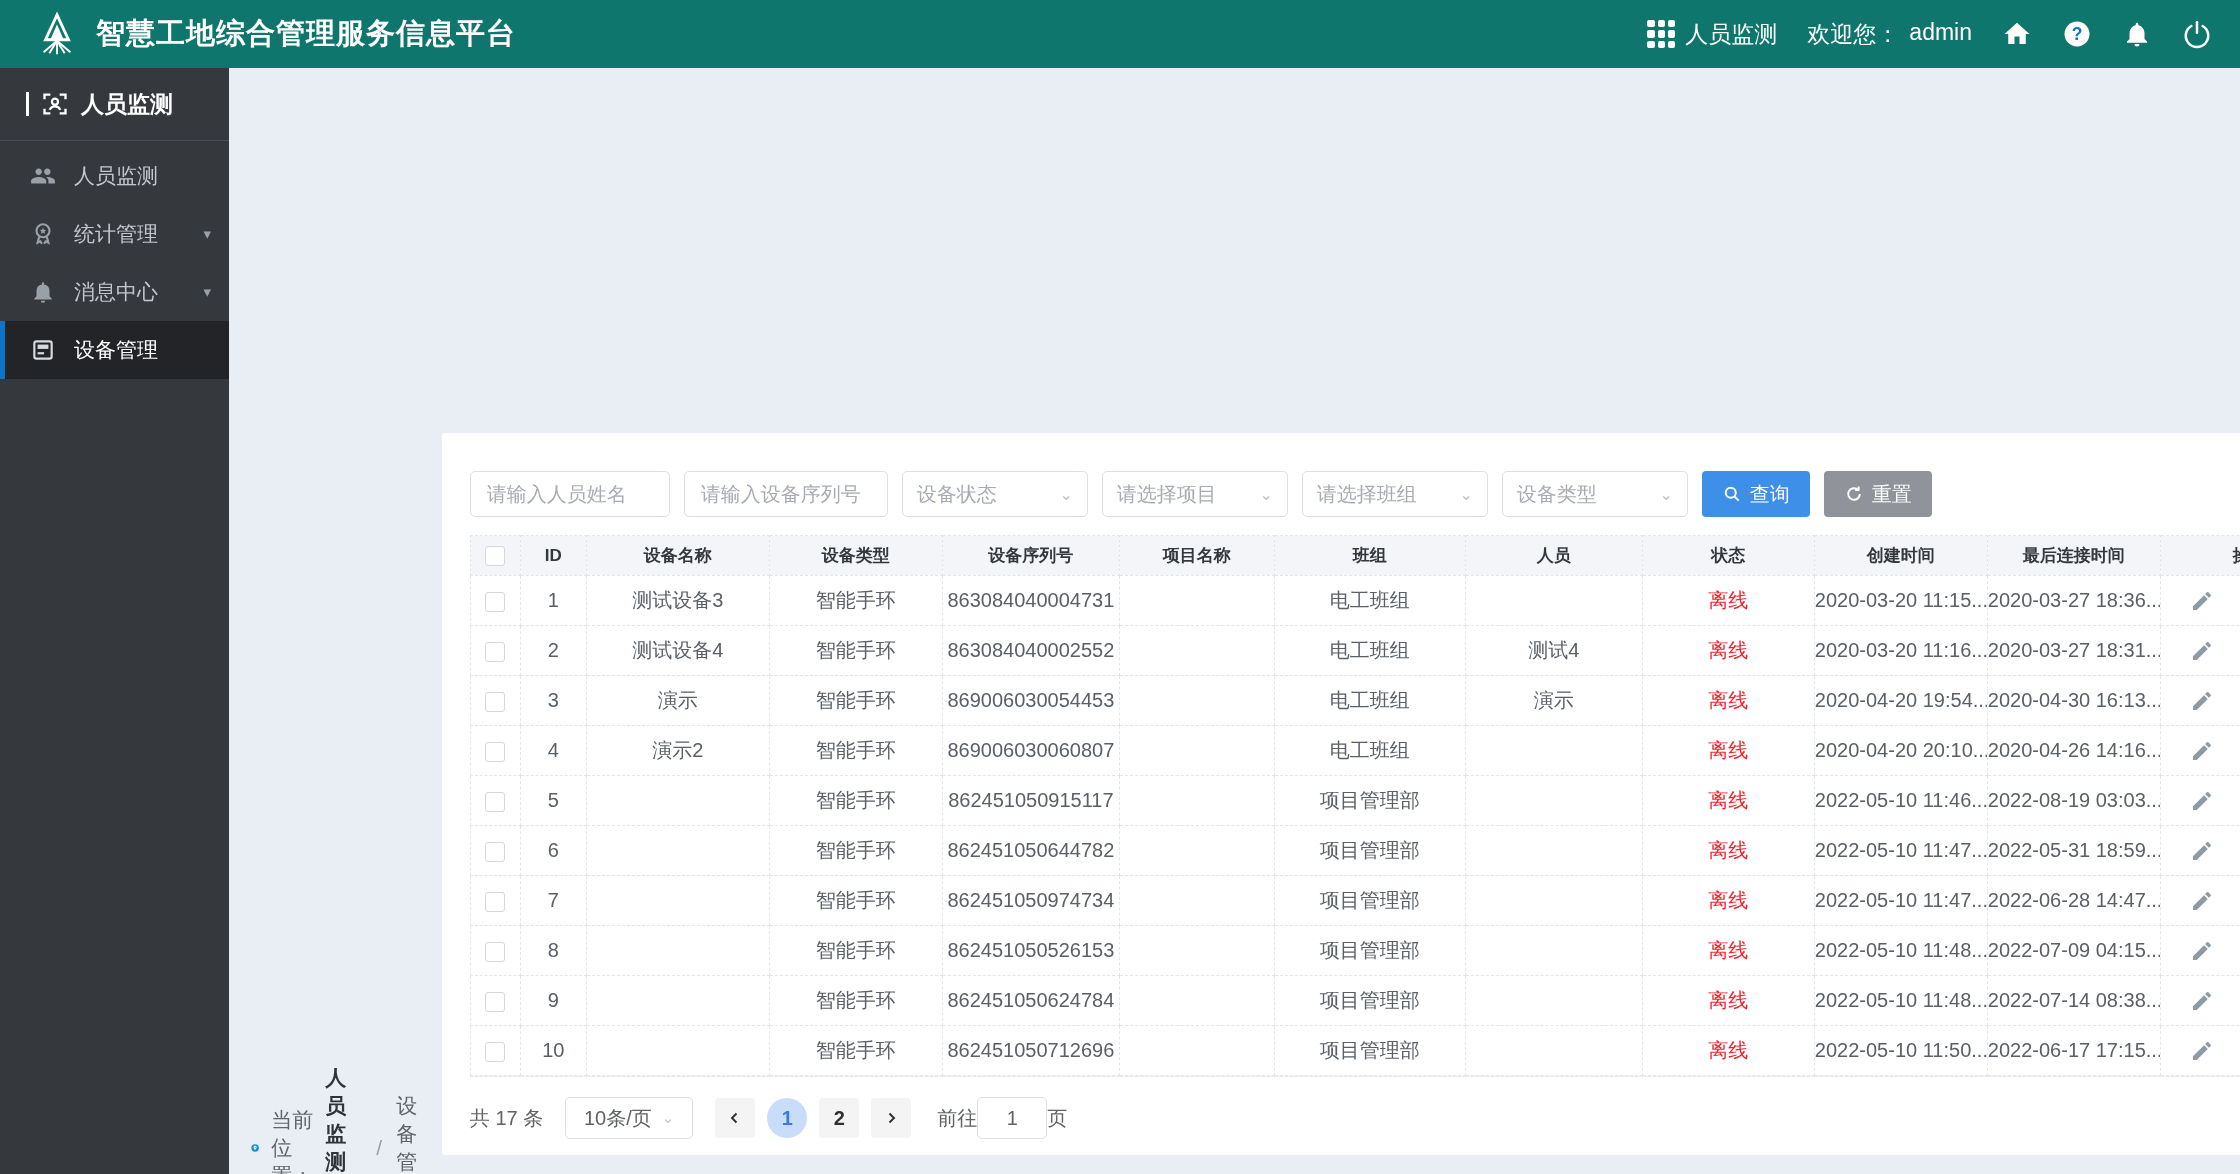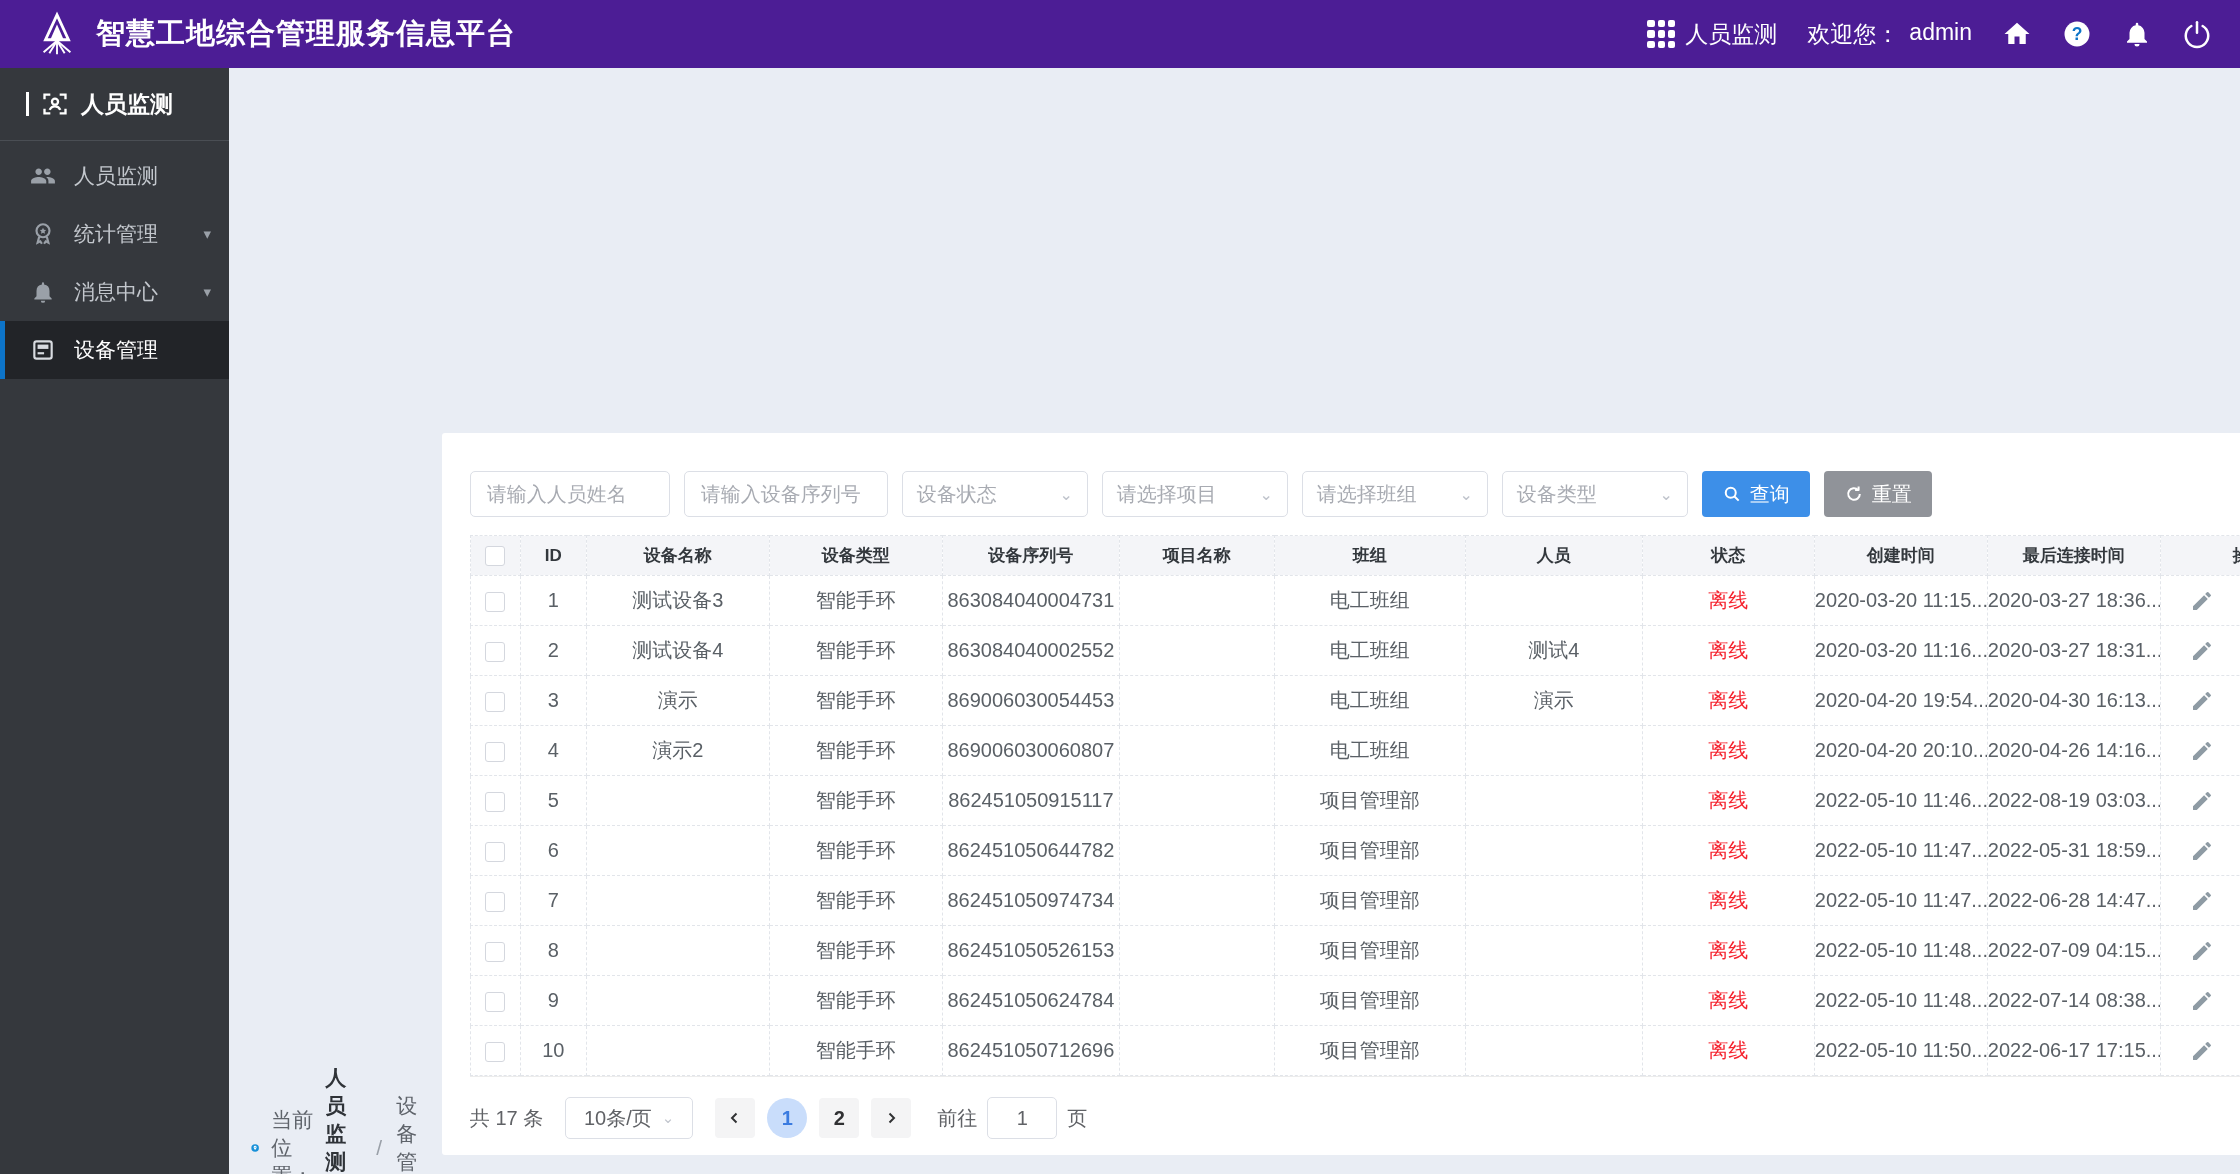--- a/index.html
+++ b/index.html
@@ -1,20 +1,20 @@
 <!DOCTYPE html>
 <html><head>
 <meta charset="utf-8">
 <style>
   * { margin:0; padding:0; box-sizing:border-box; }
   html,body { width:2240px; height:1174px; overflow:hidden;
     font-family:"Liberation Sans","DejaVu Sans",sans-serif; background:#e9edf4; }
 
   
-  .navbar { height:68px; background:#4c1d95; display:flex; align-items:center;
+  .navbar { height:68px; background:#0f766e; display:flex; align-items:center;
     padding:0 28px 0 34px; color:#fff; }
   .logo { width:46px; height:46px; margin-right:16px; flex:0 0 auto; }
   .nav-title { font-size:29px; font-weight:bold; letter-spacing:1px; }
   .nav-right { margin-left:auto; display:flex; align-items:center; gap:30px; }
   .app-switch { display:flex; align-items:center; gap:10px; font-size:23px; cursor:pointer; }
   .grid-icon { width:28px; height:28px; display:grid; grid-template-columns:repeat(3,1fr);
     gap:3px; }
   .grid-icon i { background:#fff; border-radius:2px; }
   .welcome { font-size:23px; display:flex; gap:10px; }
   .nav-ico { width:30px; height:30px; cursor:pointer; }
@@ -83,21 +83,21 @@
   .pager-wrap { border-top:1px solid #ececec; padding-top:20px; }
   .pager { display:flex; align-items:center; gap:12px; font-size:20px; color:#606266; }
   .size-select { width:128px; height:42px; border:1px solid #dcdfe6; border-radius:5px;
     display:flex; align-items:center; justify-content:center; gap:10px; color:#606266;
     cursor:pointer; margin:0 10px; }
   .size-select .chev { color:#c0c4cc; font-size:15px; }
   .pg-btn { width:40px; height:40px; border:none; background:#f4f4f5; color:#303133;
     border-radius:4px; font-size:20px; font-weight:bold; cursor:pointer;
     display:flex; align-items:center; justify-content:center; font-family:inherit; }
   .pg-num.active { background:#c9ddfb; color:#3a7be0; border-radius:50%; }
-  .goto { margin-left:14px; display:flex; align-items:center; gap:10px; }
+  .goto { margin-left:14px; display:flex; align-items:center; }
   .goto input { width:70px; height:42px; border:1px solid #dcdfe6; border-radius:5px;
     text-align:center; font-size:20px; color:#606266; font-family:inherit; }
 </style>
 </head>
 <body>
 
 <div class="navbar">
   <svg class="logo" viewBox="0 0 48 48">
     <path d="M24 4 L36 30 H12 Z" fill="none" stroke="#fff" stroke-width="3"></path>
     <path d="M24 14 L31 30 H17 Z" fill="#fff"></path>

